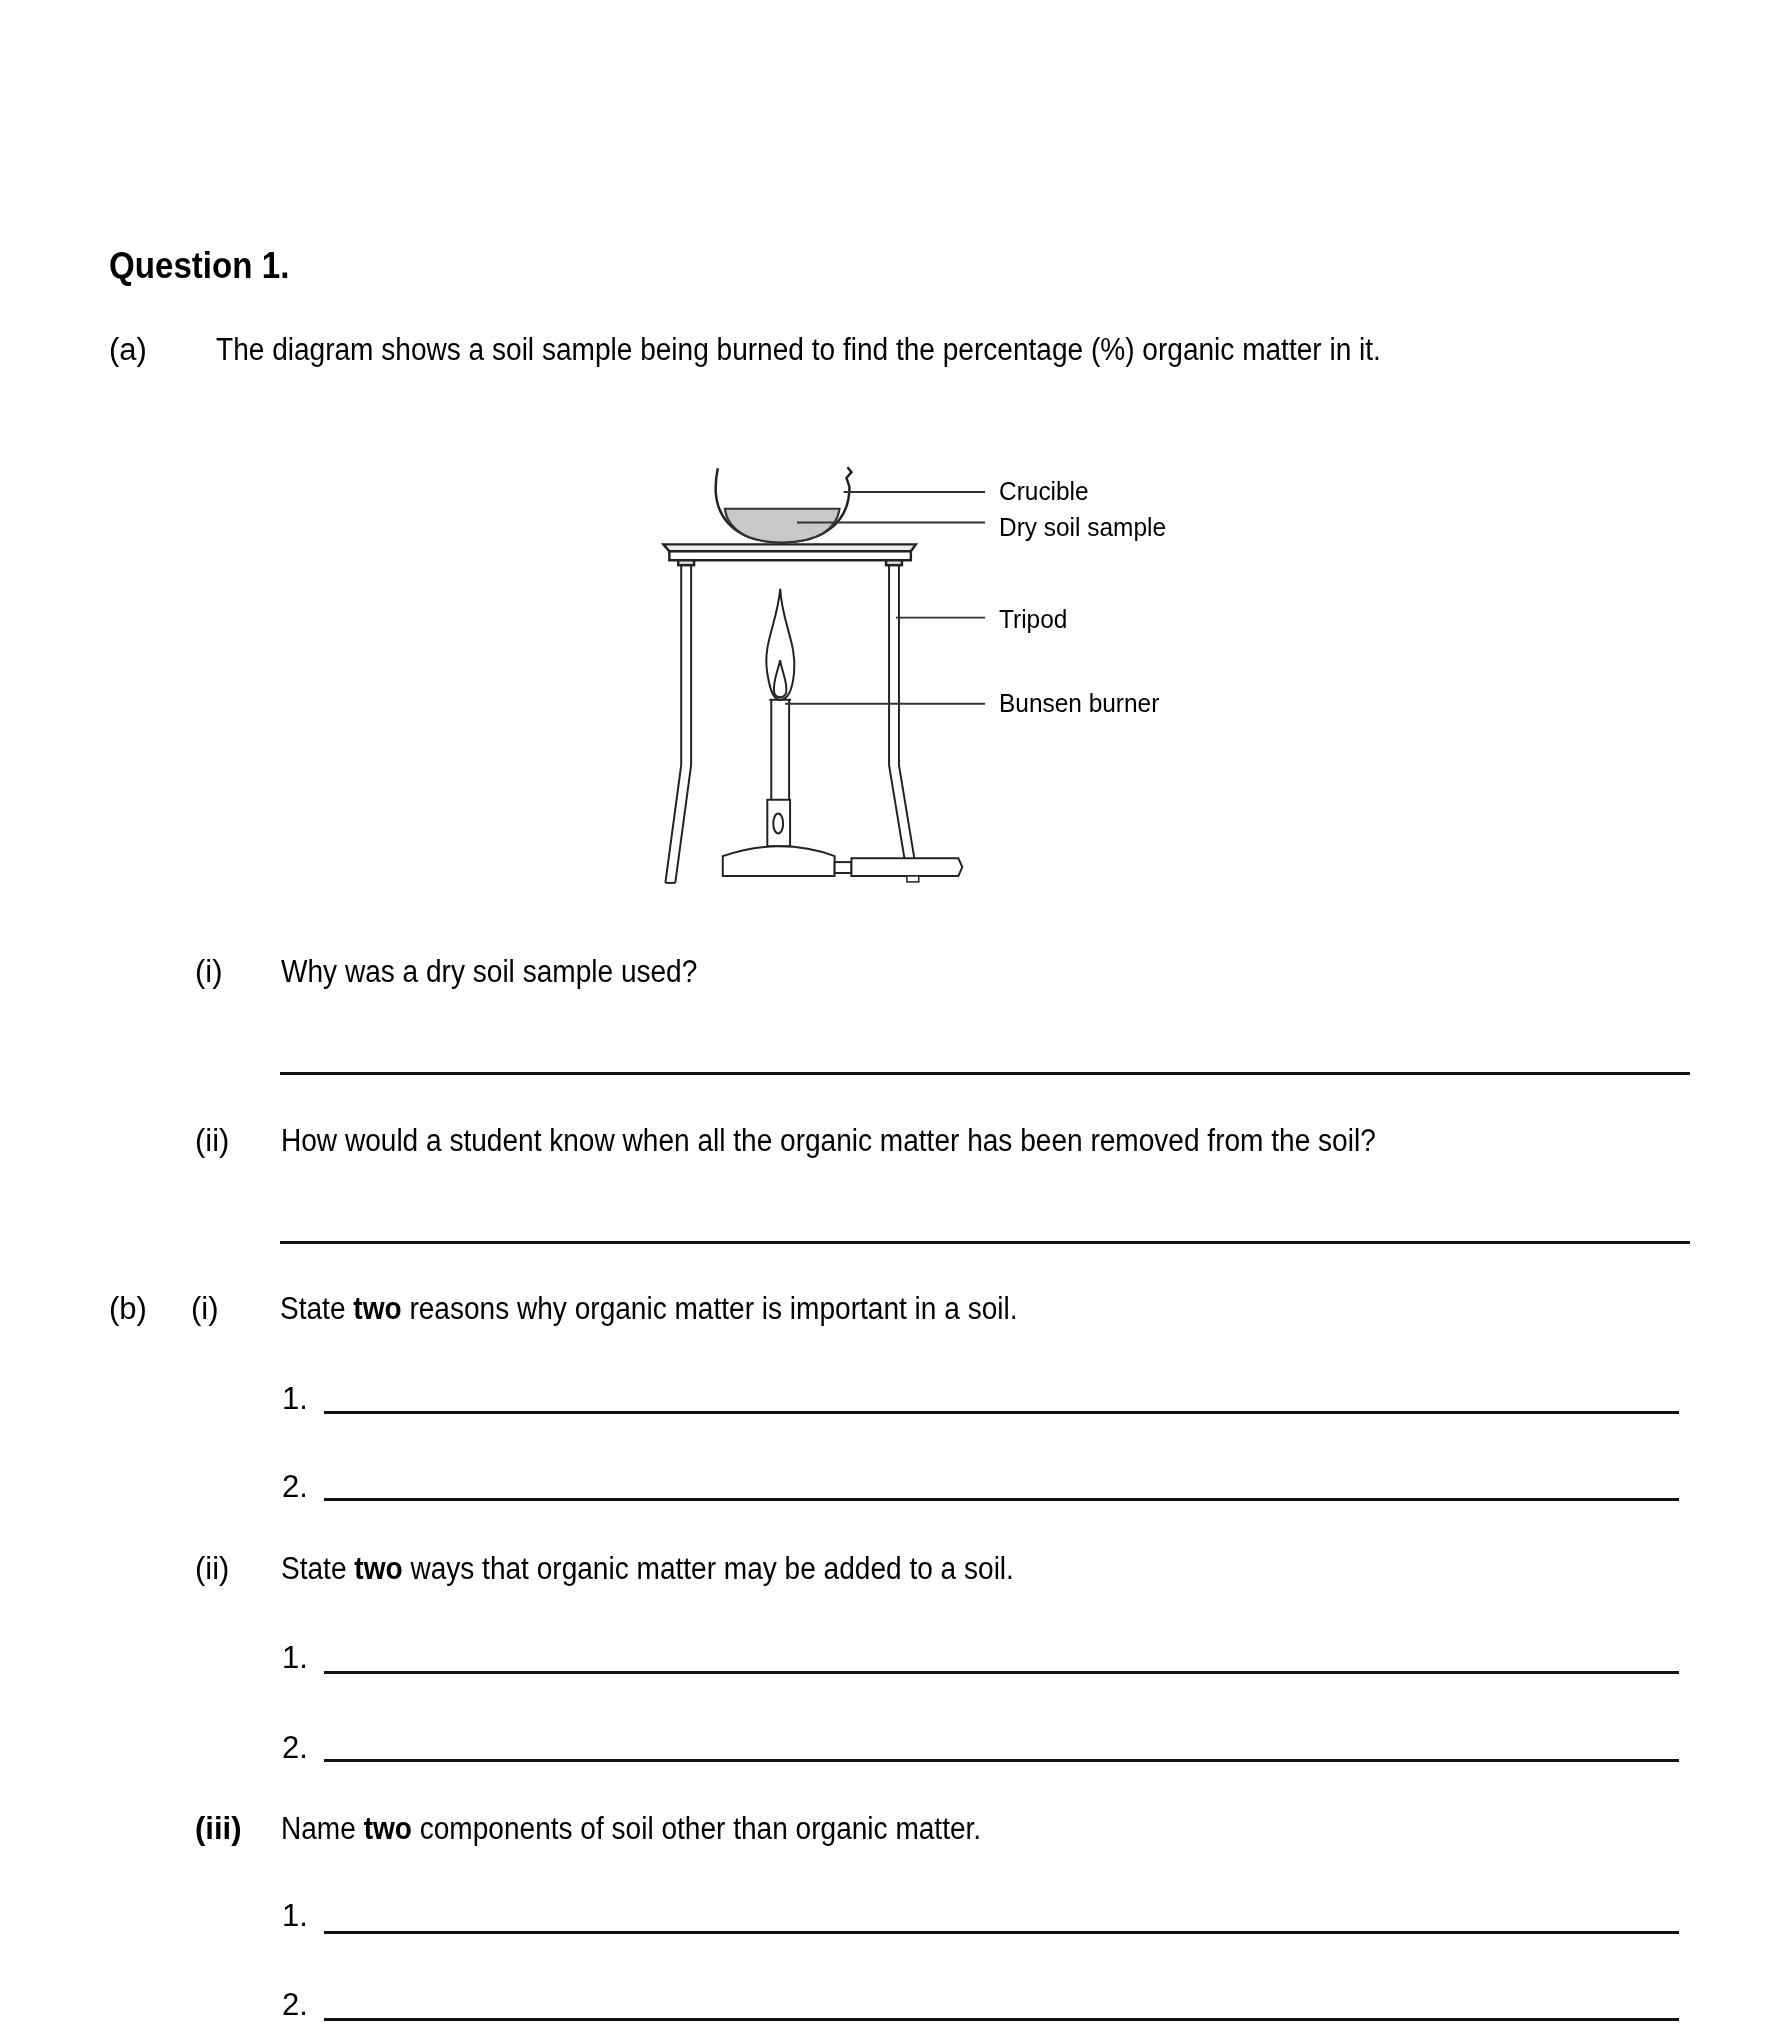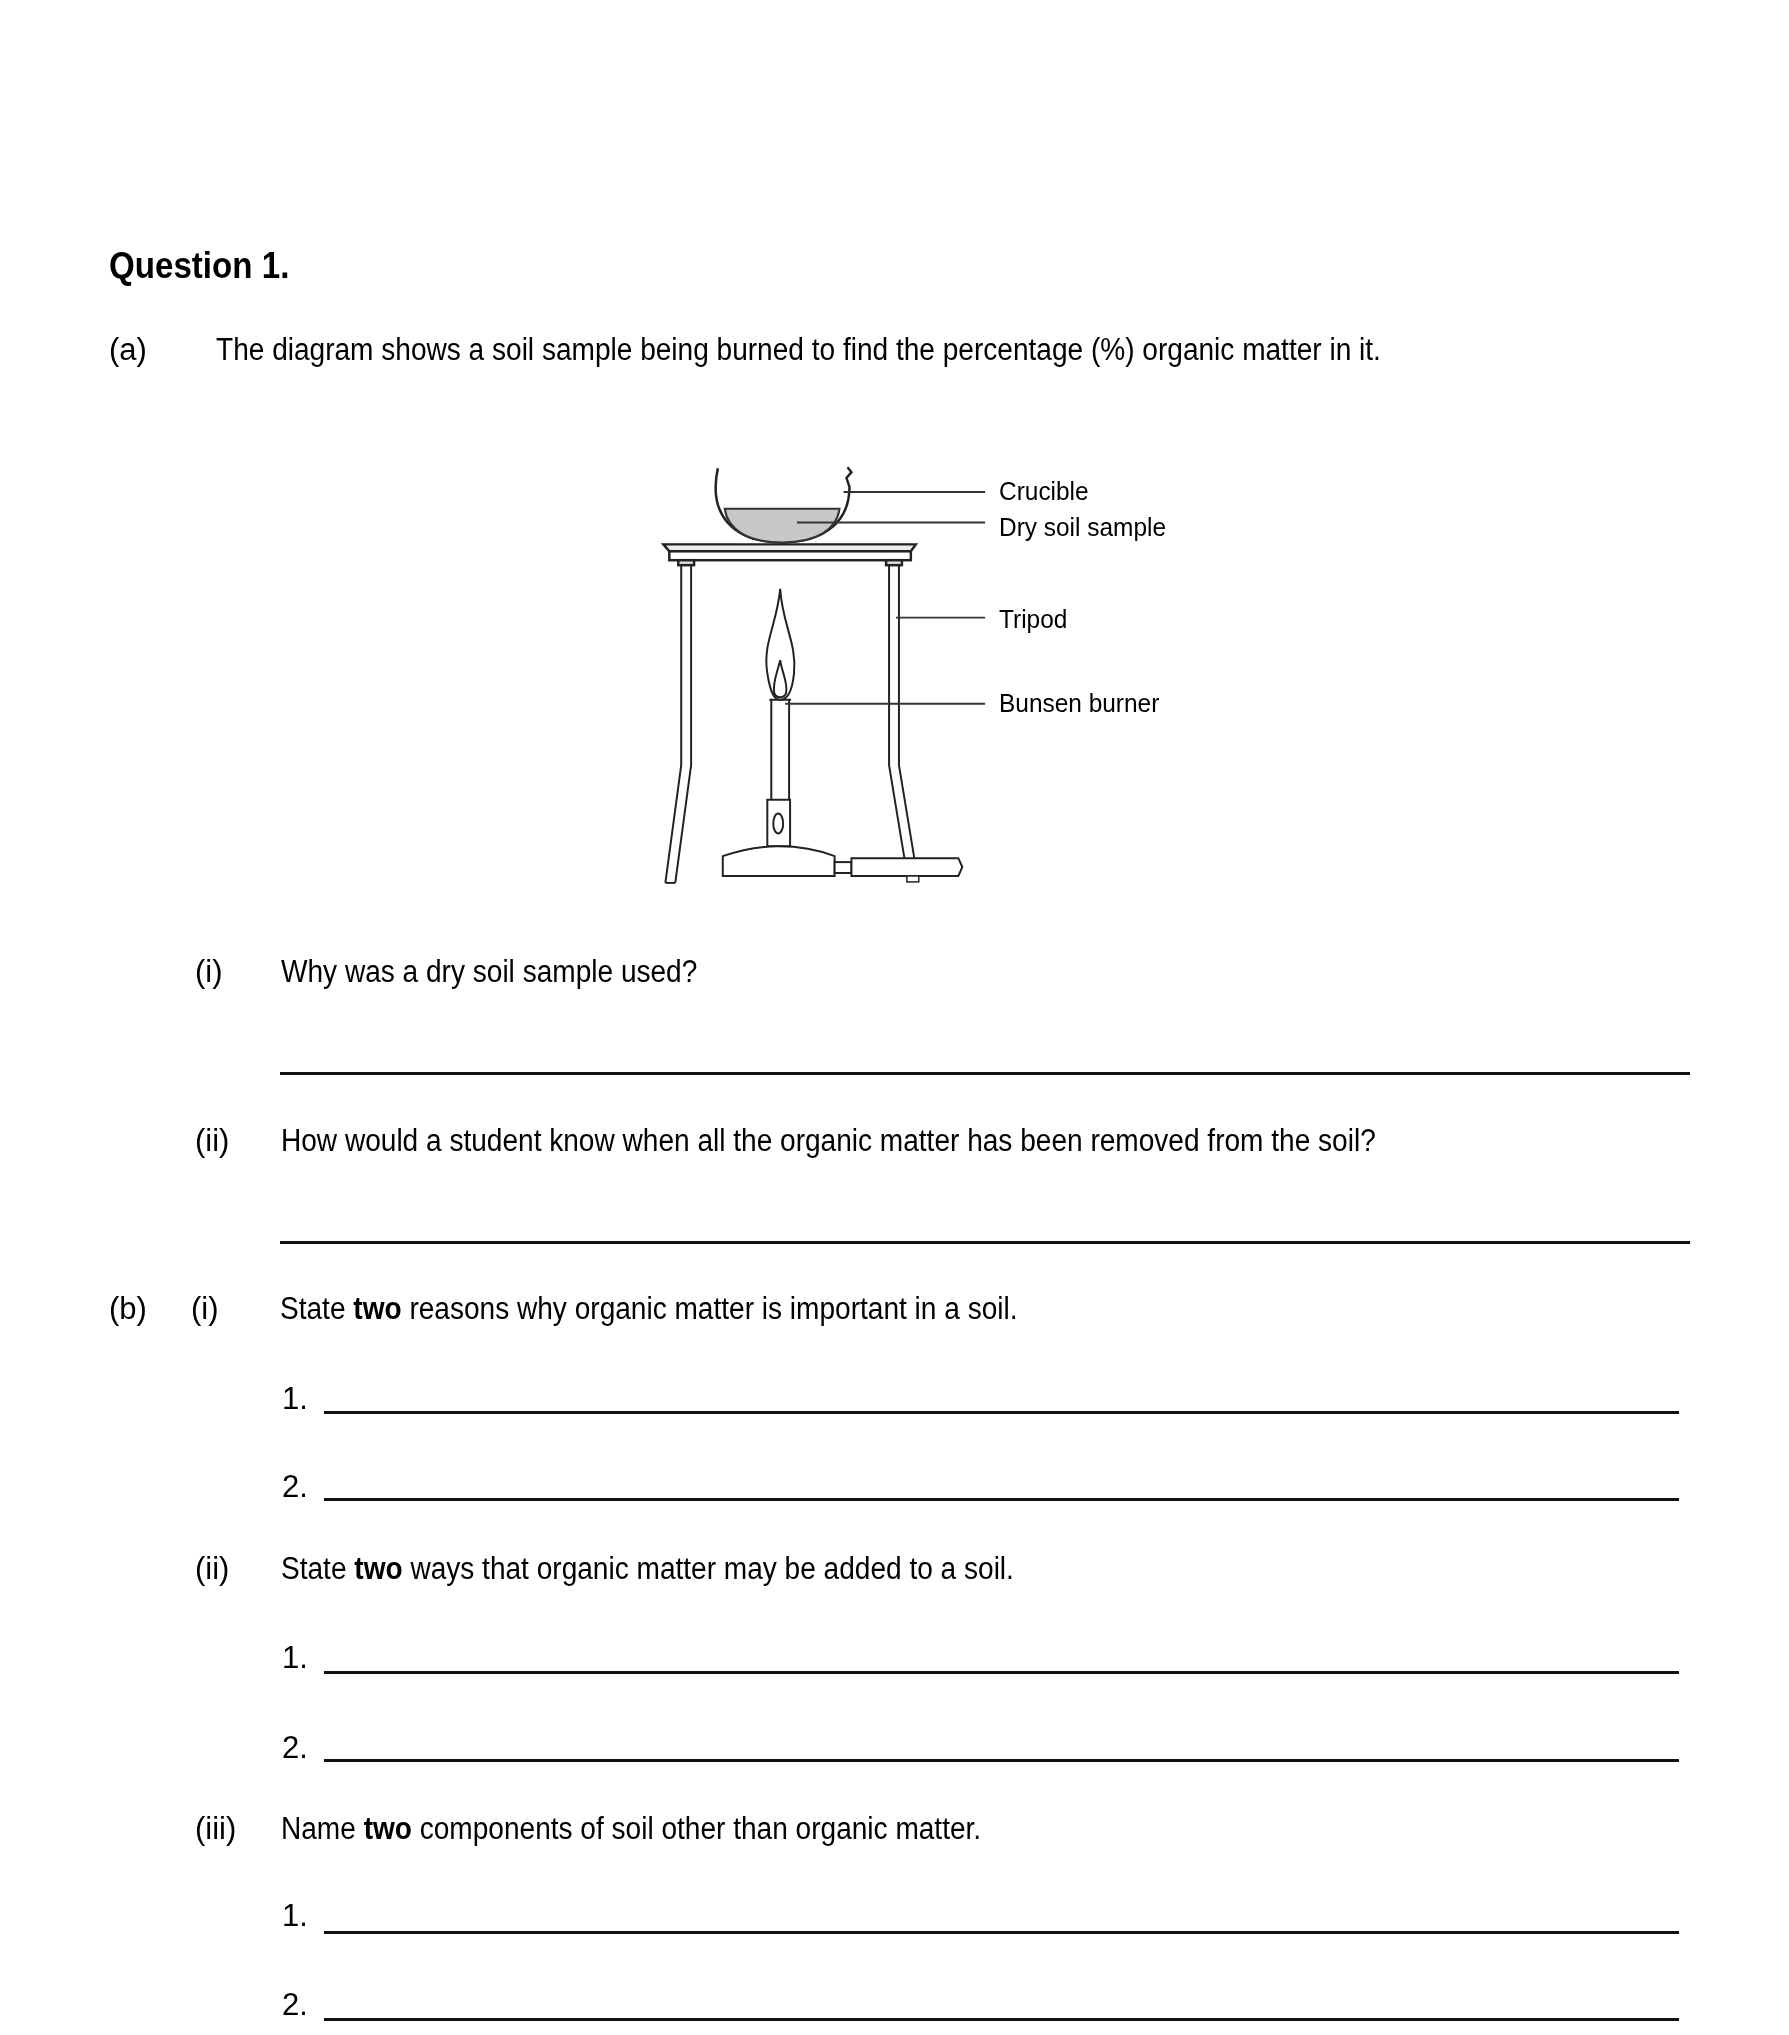--- a/index.html
+++ b/index.html
@@ -87,19 +87,19 @@
 <div class="abs txt" style="left:282px; top:1471px;">2.</div>
 <div class="line" style="left:324px; top:1498px; width:1355px;"></div>
 
 <div class="abs txt" style="left:195px; top:1553px;">(ii)</div>
 <div class="abs txt" style="left:281px; top:1553px; transform: scaleX(0.905);"><span>State </span><span class="bold">two</span><span> ways that organic matter may be added to a soil.</span></div>
 <div class="abs txt" style="left:282px; top:1642px;">1.</div>
 <div class="line" style="left:324px; top:1671px; width:1355px;"></div>
 <div class="abs txt" style="left:282px; top:1732px;">2.</div>
 <div class="line" style="left:324px; top:1759px; width:1355px;"></div>
 
-<div class="abs txt" style="left:195px; top:1813px;">(iii)</div>
+<div class="abs txt" style="left:195px; top:1813px;font-weight:bold;">(iii)</div>
 <div class="abs txt" style="left:281px; top:1813px; transform: scaleX(0.905);"><span>Name </span><span class="bold">two</span><span> components of soil other than organic matter.</span></div>
 <div class="abs txt" style="left:282px; top:1900px;">1.</div>
 <div class="line" style="left:324px; top:1931px; width:1355px;"></div>
 <div class="abs txt" style="left:282px; top:1989px;">2.</div>
 <div class="line" style="left:324px; top:2018px; width:1355px;"></div>
 
 
 </body></html>

